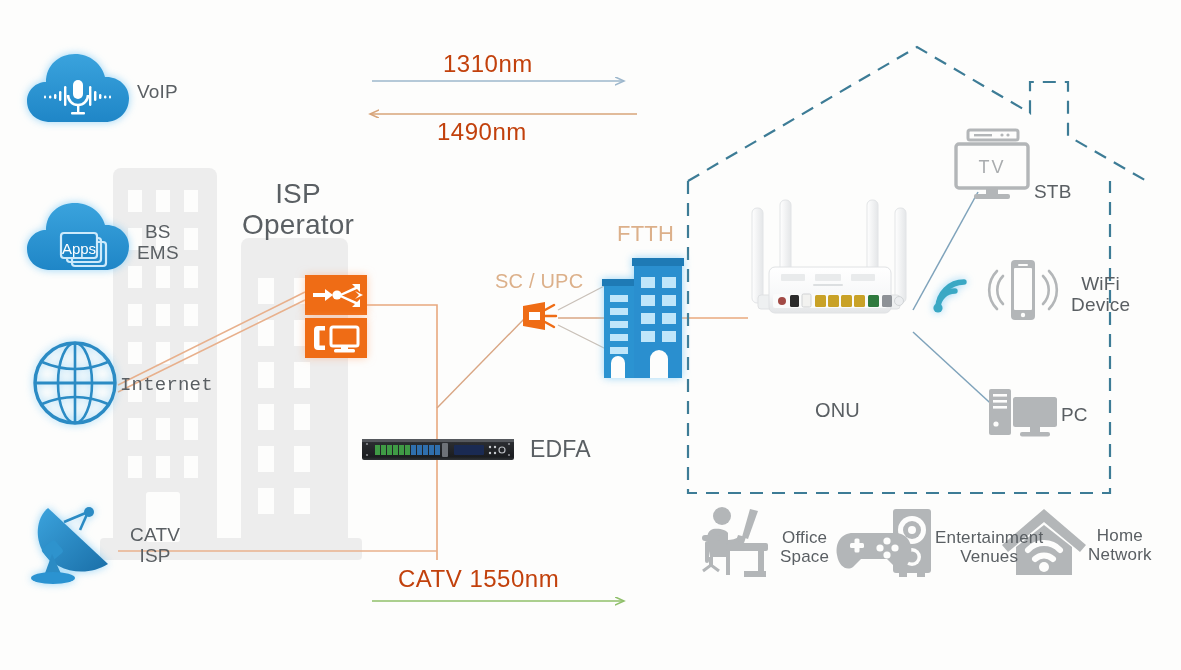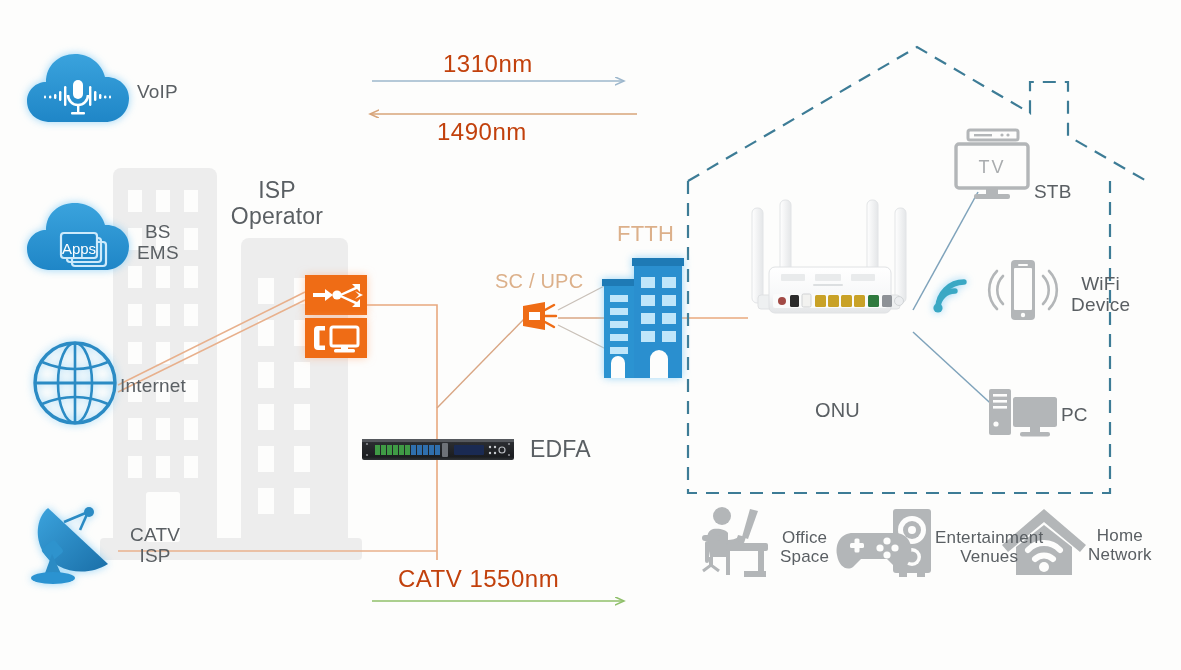--- a/index.html
+++ b/index.html
@@ -197,21 +197,21 @@
           <rect x="47" y="42" width="34" height="24" rx="3"></rect>
           <rect x="42" y="38" width="34" height="24" rx="3"></rect>
         </g>
         <rect x="36" y="33" width="36" height="25" rx="3" fill="#1f86c7" stroke="#cdeafb" stroke-width="2.2"></rect>
         <text x="54" y="50" font-family="Liberation Sans, sans-serif" font-size="15" fill="#ffffff" text-anchor="middle" dominant-baseline="middle">Apps</text>
       </svg>
     </span>
     <span class="lbl" style="margin-top:6px;">BS EMS</span>
   </div>
 
-  <div class="node" style="left:30px; top:338px; width:105px;">
+  <div class="node" style="left:30px; top:338px; width:105px;font-family:Liberation Mono, monospace;">
     <span class="icon-wrap glow-blue">
       <svg width="90" height="90" viewBox="0 0 90 90">
         <circle cx="45" cy="45" r="40" fill="none" stroke="#2b8bc4" stroke-width="3.4"></circle>
         <ellipse cx="45" cy="45" rx="17" ry="40" fill="none" stroke="#2b8bc4" stroke-width="2.6"></ellipse>
         <line x1="45" y1="5" x2="45" y2="85" stroke="#2b8bc4" stroke-width="2.6"></line>
         <line x1="5" y1="45" x2="85" y2="45" stroke="#2b8bc4" stroke-width="2.8"></line>
         <path d="M12 24 Q45 38 78 24" fill="none" stroke="#2b8bc4" stroke-width="2.6"></path>
         <path d="M12 66 Q45 52 78 66" fill="none" stroke="#2b8bc4" stroke-width="2.6"></path>
       </svg>
     </span>
@@ -232,21 +232,21 @@
         <line x1="66" y1="14" x2="58" y2="32" stroke="#2b8bc4" stroke-width="2.6"></line>
         <circle cx="67" cy="14" r="5" fill="#2b8bc4"></circle>
         <rect x="22" y="45" width="17" height="16" rx="3" fill="#2e93cd" transform="rotate(-40 30 53)"></rect>
         <path d="M30 56 L22 78 L40 78 Z" fill="#2b8bc4"></path>
         <ellipse cx="31" cy="80" rx="22" ry="6" fill="#2b93d1"></ellipse>
       </svg>
     </span>
     <span class="lbl" style="margin-top:2px;">CATV ISP</span>
   </div>
 
-  <div class="lbl" style="position:absolute; left:212px; top:178px; width:130px; font-size:23px;">ISP
+  <div class="lbl" style="position:absolute; left:233px; top:178px; width:130px; font-size:28px;">ISP
 Operator</div>
 
   <div style="position:absolute; left:305px; top:275px;">
     <span class="icon-wrap glow-orange">
       <svg width="62" height="40" viewBox="0 0 62 40">
         <rect x="0" y="0" width="62" height="40" fill="#ef6c15"></rect>
         <g fill="#ffffff">
           <rect x="8" y="18" width="13" height="4"></rect>
           <path d="M20 14 L28 20 L20 26 Z"></path>
           <circle cx="32" cy="20" r="4.6"></circle>

